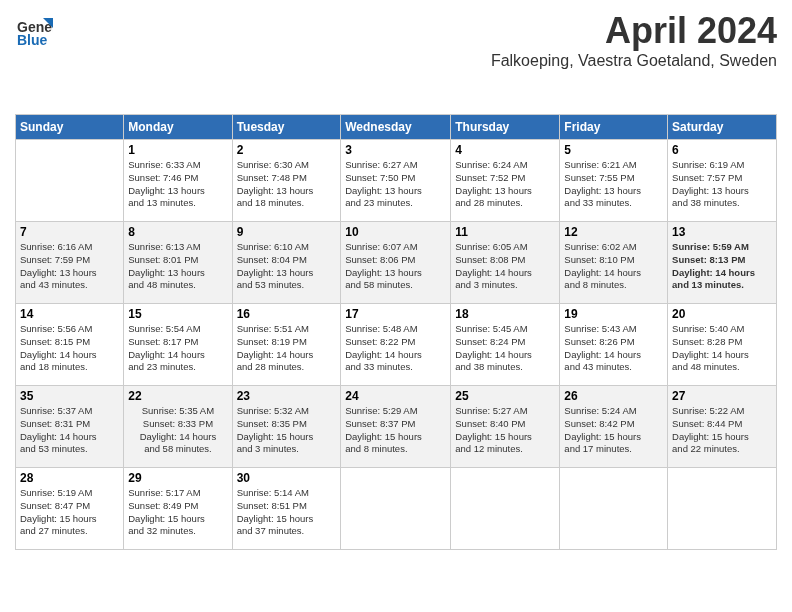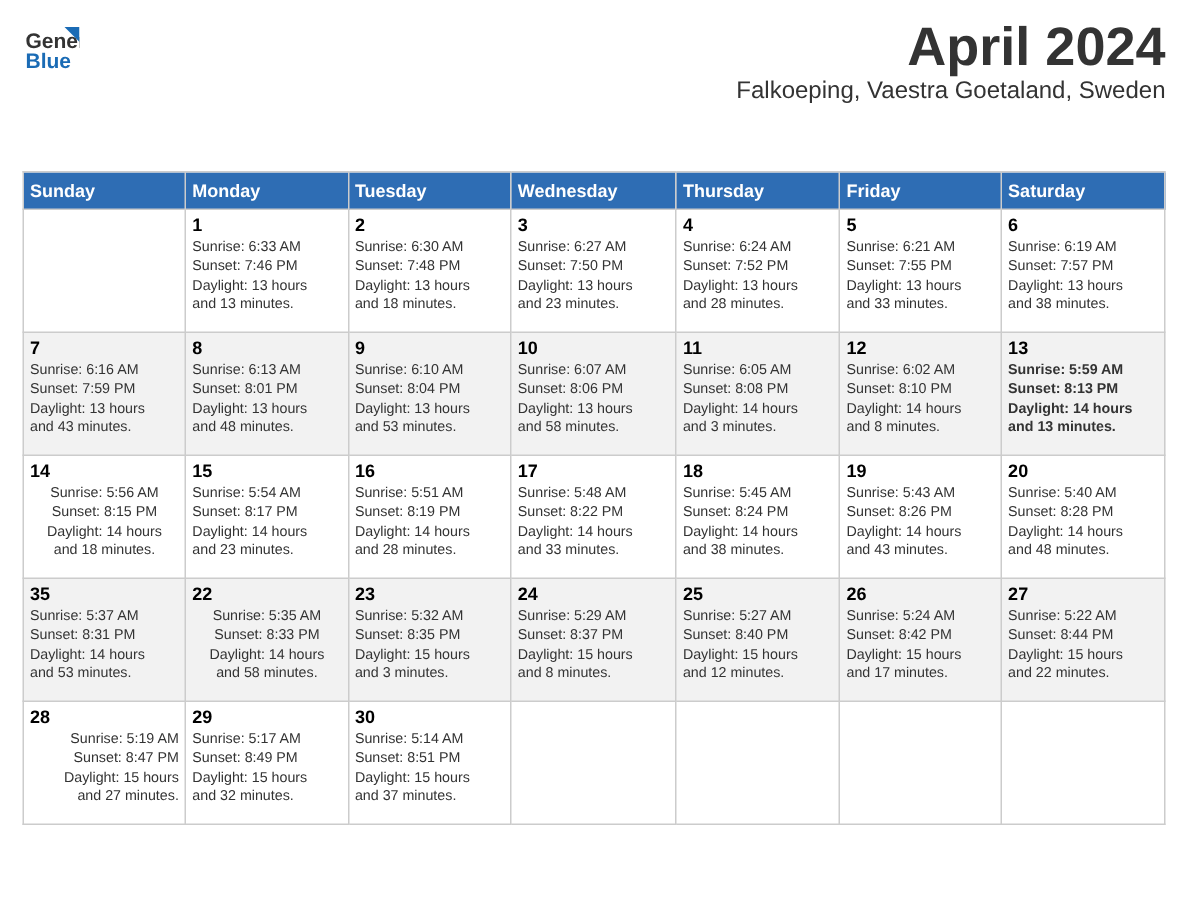--- a/index.html
+++ b/index.html
@@ -208,21 +208,21 @@
             <span class="day-num">13</span>
             <div class="day-info" style="white-space: pre-line; font-weight: bold;">Sunrise: 5:59 AM
 Sunset: 8:13 PM
 Daylight: 14 hours
 and 13 minutes.</div>
           </td>
         </tr>
         <tr>
           <td>
             <span class="day-num">14</span>
-            <div class="day-info" style="white-space: pre-line; text-align: center;">Sunrise: 5:56 AM
+            <div class="day-info" style="white-space: pre-line;">Sunrise: 5:56 AM
 Sunset: 8:15 PM
 Daylight: 14 hours
 and 18 minutes.</div>
           </td>
           <td>
             <span class="day-num">15</span>
             <div class="day-info" style="white-space: pre-line;">Sunrise: 5:54 AM
 Sunset: 8:17 PM
 Daylight: 14 hours
 and 23 minutes.</div>
@@ -310,21 +310,21 @@
             <span class="day-num">27</span>
             <div class="day-info" style="white-space: pre-line;">Sunrise: 5:22 AM
 Sunset: 8:44 PM
 Daylight: 15 hours
 and 22 minutes.</div>
           </td>
         </tr>
         <tr>
           <td>
             <span class="day-num">28</span>
-            <div class="day-info" style="white-space: pre-line; text-align: right;">Sunrise: 5:19 AM
+            <div class="day-info" style="white-space: pre-line;">Sunrise: 5:19 AM
 Sunset: 8:47 PM
 Daylight: 15 hours
 and 27 minutes.</div>
           </td>
           <td>
             <span class="day-num">29</span>
             <div class="day-info" style="white-space: pre-line;">Sunrise: 5:17 AM
 Sunset: 8:49 PM
 Daylight: 15 hours
 and 32 minutes.</div>

